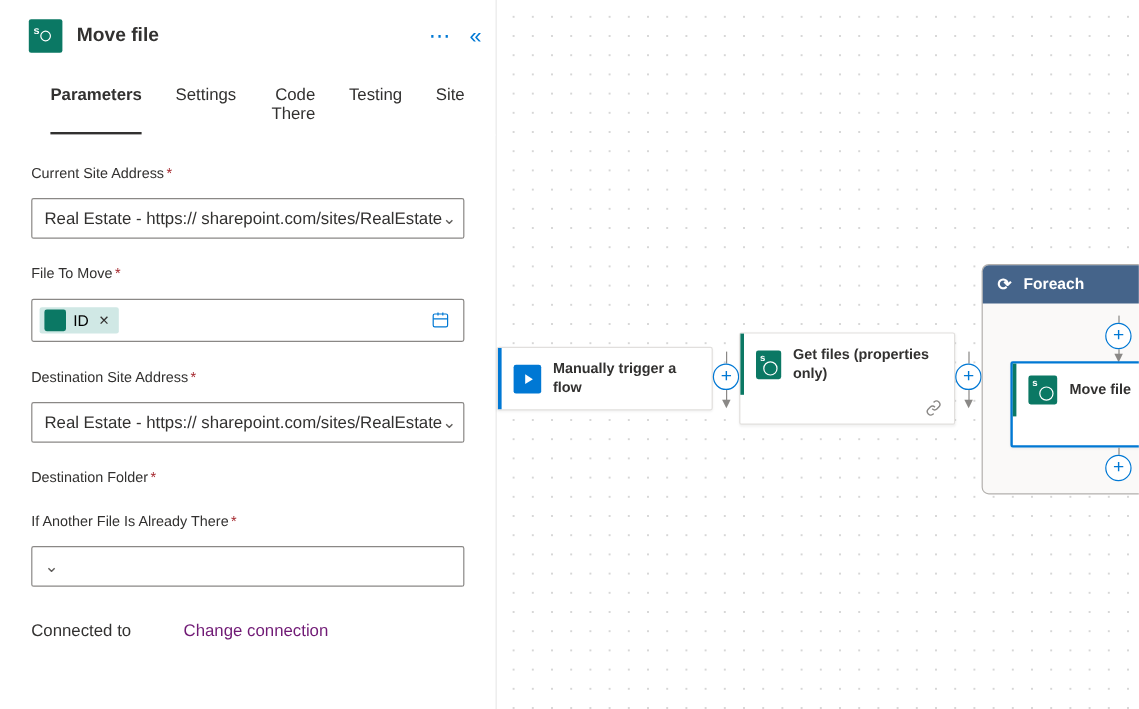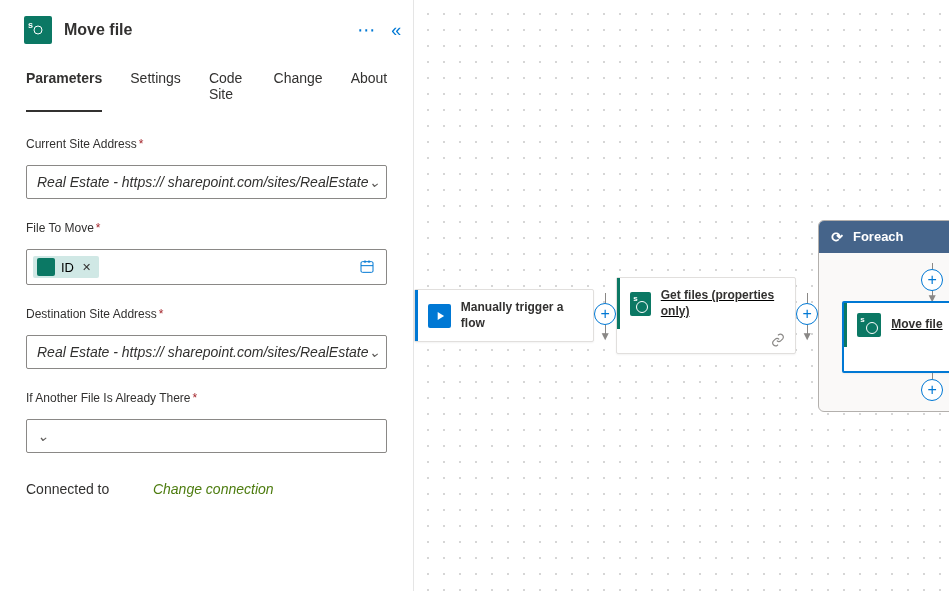--- a/index.html
+++ b/index.html
@@ -9,46 +9,46 @@
   .left-panel { width: 620px; border-right: 1px solid #e5e5e5; display: flex; flex-direction: column; padding: 10px 0 0 0; }
   .panel-header-row { display: flex; align-items: center; padding: 0 18px 0 24px; gap: 12px; height: 40px; }
   .sp-icon-lg { width: 28px; height: 28px; background: #0b7864; border-radius: 2px; display: flex; align-items: center; justify-content: center; color: #fff; font-size: 10px; position: relative; }
   .sp-icon-lg::before { content: "s"; position: absolute; left: 4px; top: 4px; font-size: 9px; font-weight: bold; }
   .sp-icon-lg svg { width: 12px; height: 12px; }
   .panel-title { font-size: 16px; font-weight: 600; color: #323130; flex: 1; }
   .header-actions { display: flex; gap: 16px; align-items: center; color: #0078d4; }
   .header-actions span { cursor: pointer; font-size: 18px; }
   .collapse-dbl { color: #0078d4; font-size: 18px; letter-spacing: -6px; }
 
-  .tabs { display: flex; gap: 28px; padding: 20px 26px 0 26px; border-bottom: 1px solid #fff; }
+  .tabs { display: flex; gap: 28px; padding: 20px 26px 0 42px; border-bottom: 1px solid #fff; text-align: right; }
   .tab { font-size: 14px; color: #323130; padding-bottom: 8px; cursor: pointer; border-bottom: 2px solid transparent; }
   .tab.active { font-weight: 600; border-bottom: 2px solid #323130; }
 
   .form-body { padding: 16px 26px; display: flex; flex-direction: column; gap: 14px; }
   .field-label { font-size: 12px; color: #323130; margin-top: 8px; }
   .req { color: #a4262c; margin-left: 2px; }
-  .field-box { border: 1px solid #8a8886; border-radius: 2px; height: 34px; display: flex; align-items: center; padding: 0 6px 0 10px; font-size: 14px; color: #323130; justify-content: space-between; font-style: italic; }
+  .field-box { border: 1px solid #8a8886; border-radius: 2px; height: 34px; display: flex; align-items: center; padding: 0 6px 0 10px; font-size: 14px; color: #323130; justify-content: space-between; }
   .field-box .val { flex: 1; white-space: nowrap; overflow: hidden; }
   .chev-down { color: #605e5c; }
   .token-box { border: 1px solid #8a8886; border-radius: 2px; height: 36px; display: flex; align-items: center; padding: 4px 6px; gap: 6px; text-align: right; }
   .token { background: #d0e8e5; border-radius: 2px; display: flex; align-items: center; padding: 2px 8px 2px 4px; gap: 6px; font-size: 13px; }
   .token-icon { width: 18px; height: 18px; background: #0b7864; border-radius: 2px; display: flex; align-items: center; justify-content: center; }
   .token-x { font-size: 11px; color: #323130; cursor: pointer; margin-left: 2px; }
   .fx-icon { margin-left: auto; width: 26px; height: 26px; display: flex; align-items: center; justify-content: center; color: #0078d4; cursor: pointer; }
   .fx-icon svg { width: 16px; height: 16px; stroke: #0078d4; fill: none; stroke-width: 1.5; }
 
   .connect-row { display: flex; justify-content: flex-end; align-items: center; font-size: 14px; color: #323130; padding-top: 14px; }
-  .connect-row a { color: #4d7c0f; text-decoration: none; cursor: pointer; margin: 0 auto; font-style: italic; }
+  .connect-row a { color: #701a75; text-decoration: none; cursor: pointer; margin: 0 auto; }
 
   
   .canvas { flex: 1; position: relative; background: #fff; background-image: radial-gradient(circle, #d6d6d6 1px, transparent 1px); background-size: 16px 16px; background-position: 6px 6px; padding: 40px 0 0 0; display: flex; flex-direction: row; align-items: center; }
   .node-card { width: 180px; border: 1px solid #e1dfdd; border-radius: 2px; background: #fff; display: flex; flex-direction: column; box-shadow: 0 1px 2px rgba(0,0,0,0.05); }
   .node-top { display: flex; align-items: center; gap: 10px; padding: 10px 10px; border-left: 3px solid transparent; }
   .node-card.trigger .node-top { border-left-color: #0078d4; }
-  .node-card.sp .node-top { border-left-color: #0b7864; text-decoration: underline; }
+  .node-card.sp .node-top { border-left-color: #0b7864; }
   .trigger-icon { width: 24px; height: 24px; background: #0078d4; border-radius: 2px; display: flex; align-items: center; justify-content: center; }
   .trigger-icon svg { width: 14px; height: 14px; fill: #fff; }
   .sp-icon-sm { width: 24px; height: 24px; background: #0b7864; border-radius: 2px; position: relative; }
   .sp-icon-sm::before { content: "s"; position: absolute; left: 3px; top: 2px; font-size: 8px; color: #fff; font-weight: bold; }
   .sp-icon-sm::after { content: ""; position: absolute; right: 3px; bottom: 3px; width: 10px; height: 10px; border: 1.5px solid #fff; border-radius: 50%; }
   .node-title { font-size: 12px; font-weight: 600; color: #323130; line-height: 1.3; }
   .node-footer { display: flex; justify-content: flex-end; padding: 4px 10px 6px; }
   .link-glyph { width: 14px; height: 14px; color: #8a8886; }
 
   .arrow-wrap { display: flex; flex-direction: column; align-items: center; }
@@ -78,23 +78,23 @@
     <div class="panel-title">Move file</div>
     <div class="header-actions">
       <span>⋯</span>
       <span class="collapse-dbl">«</span>
     </div>
   </div>
 
   <div class="tabs">
     <div class="tab active">Parameters</div>
     <div class="tab">Settings</div>
-    <div class="tab">Code Site</div>
-    <div class="tab">Change</div>
-    <div class="tab">About</div>
+    <div class="tab">Code There</div>
+    <div class="tab">Testing</div>
+    <div class="tab">Site</div>
   </div>
 
   <div class="form-body">
 
     <div class="field-label"><span>Current Site Address</span><span class="req">*</span></div>
     <div class="field-box">
       <span class="val">Real Estate - https://                         sharepoint.com/sites/RealEstate</span>
       <span class="chev-down">⌄</span>
     </div>
 
@@ -112,20 +112,21 @@
           </svg>
       </span>
     </div>
 
     <div class="field-label"><span>Destination Site Address</span><span class="req">*</span></div>
     <div class="field-box">
       <span class="val">Real Estate - https://                         sharepoint.com/sites/RealEstate</span>
       <span class="chev-down">⌄</span>
     </div>
 
+    <div class="field-label"><span>Destination Folder</span><span class="req">*</span></div>
 
     <div class="field-label"><span>If Another File Is Already There</span><span class="req">*</span></div>
     <div class="field-box">
       <span class="chev-down">⌄</span>
     </div>
 
     <div class="connect-row">
       <span>Connected to</span>
       <a>Change connection</a>
       <span style="width:70px"></span>

